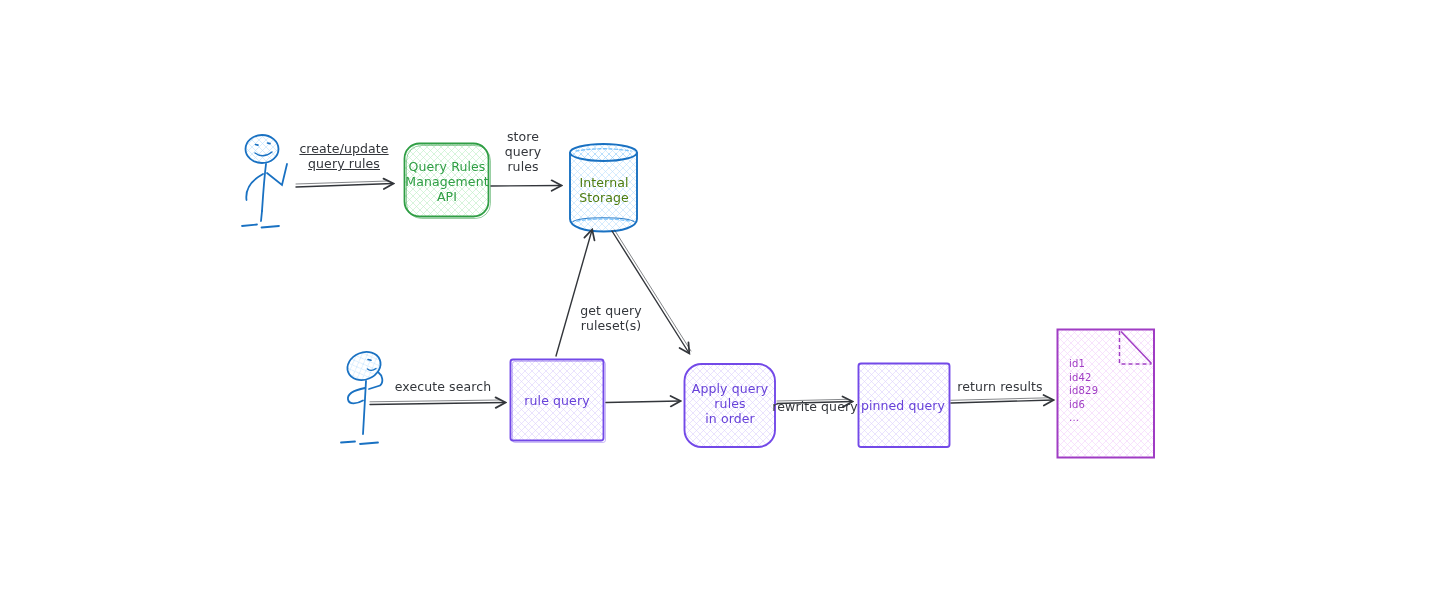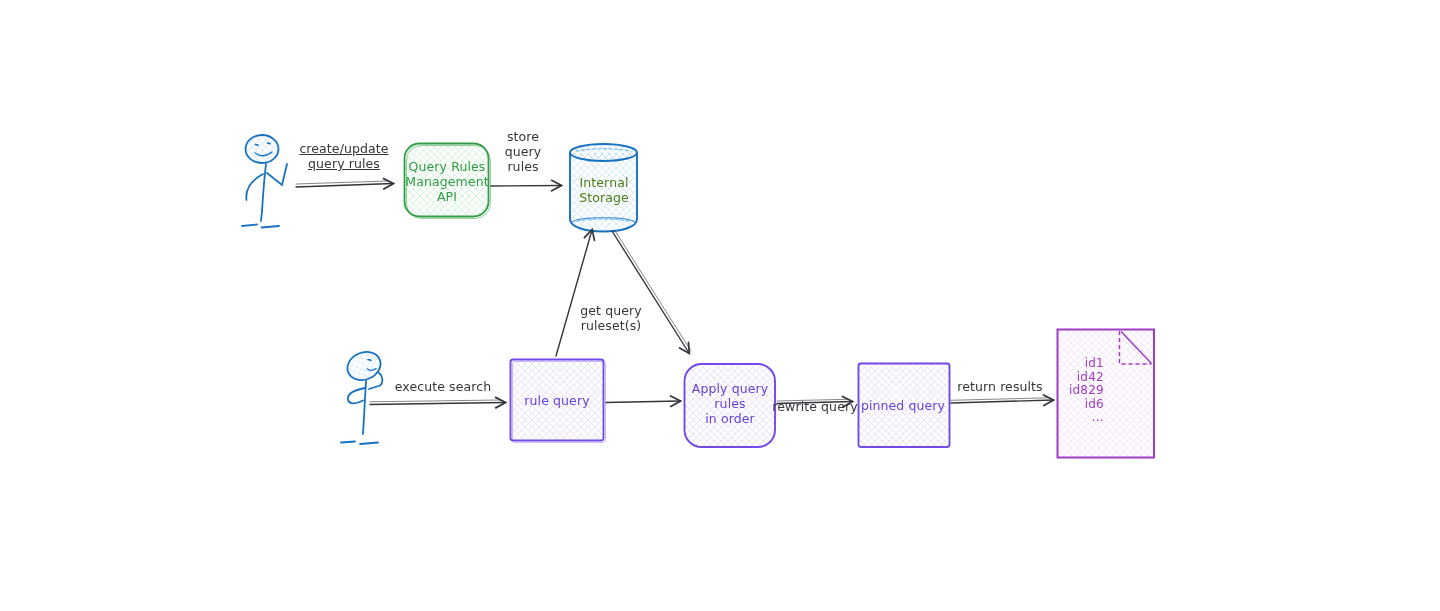--- a/index.html
+++ b/index.html
@@ -12,22 +12,22 @@
     position:absolute;transform:translate(-50%,-50%);
     white-space:pre-line;text-align:center;
     font-size:12.5px;line-height:1.2;color:#33363b;letter-spacing:.1px;
   }
   .edge-lbl{font-style:normal;}
   .node-lbl{font-size:12.5px;}
   .green-text{color:#2f9e44;}
   .blue-text{color:#4d7c0f;}
   .violet-text{color:#6741d9;}
   .ids-lbl{
-    position:absolute;transform:none;text-align:right;
-    white-space:pre-line;font-size:12px;line-height:13.6px;color:#a03cc4;letter-spacing:.2px;
+    position:absolute;transform:none;text-align:left;
+    white-space:pre-line;font-size:10px;line-height:13.6px;color:#a03cc4;letter-spacing:.2px;
   }
 </style>
 </head>
 <body>
 
 <div class="stage">
 
   <svg width="1440" height="611" viewBox="0 0 1440 611">
     <defs>
       <pattern id="hb" width="7" height="7" patternUnits="userSpaceOnUse">

